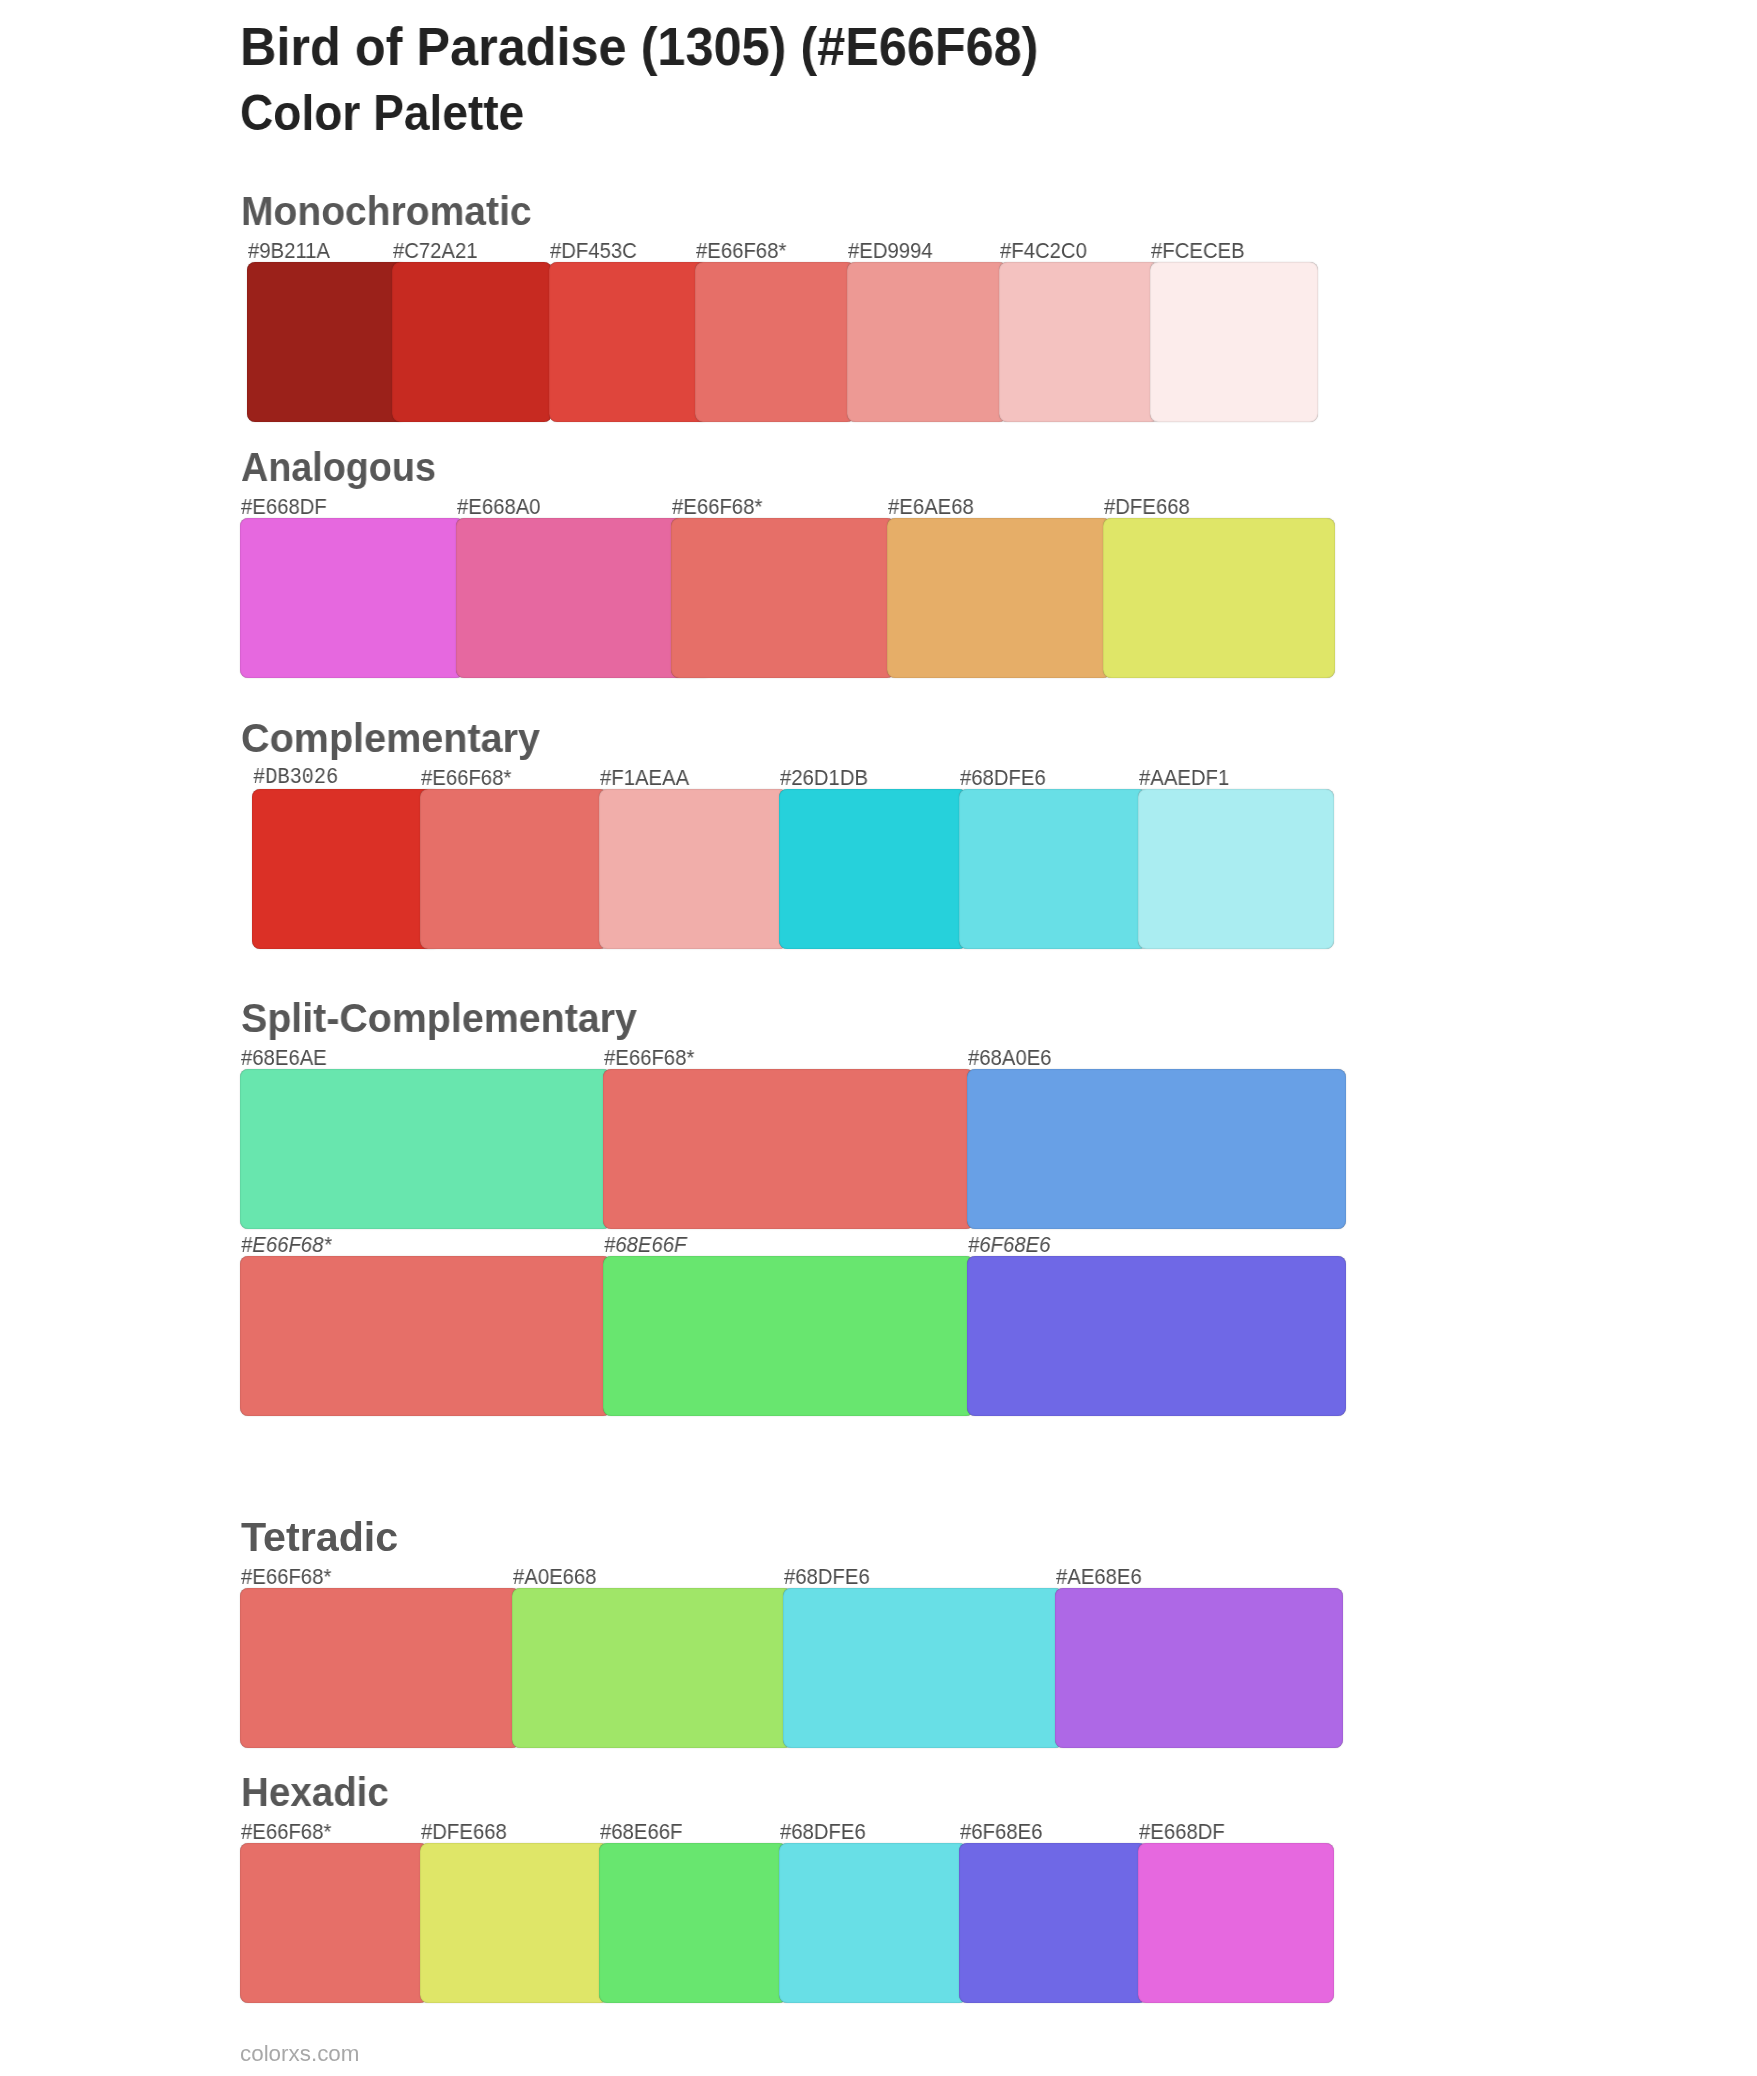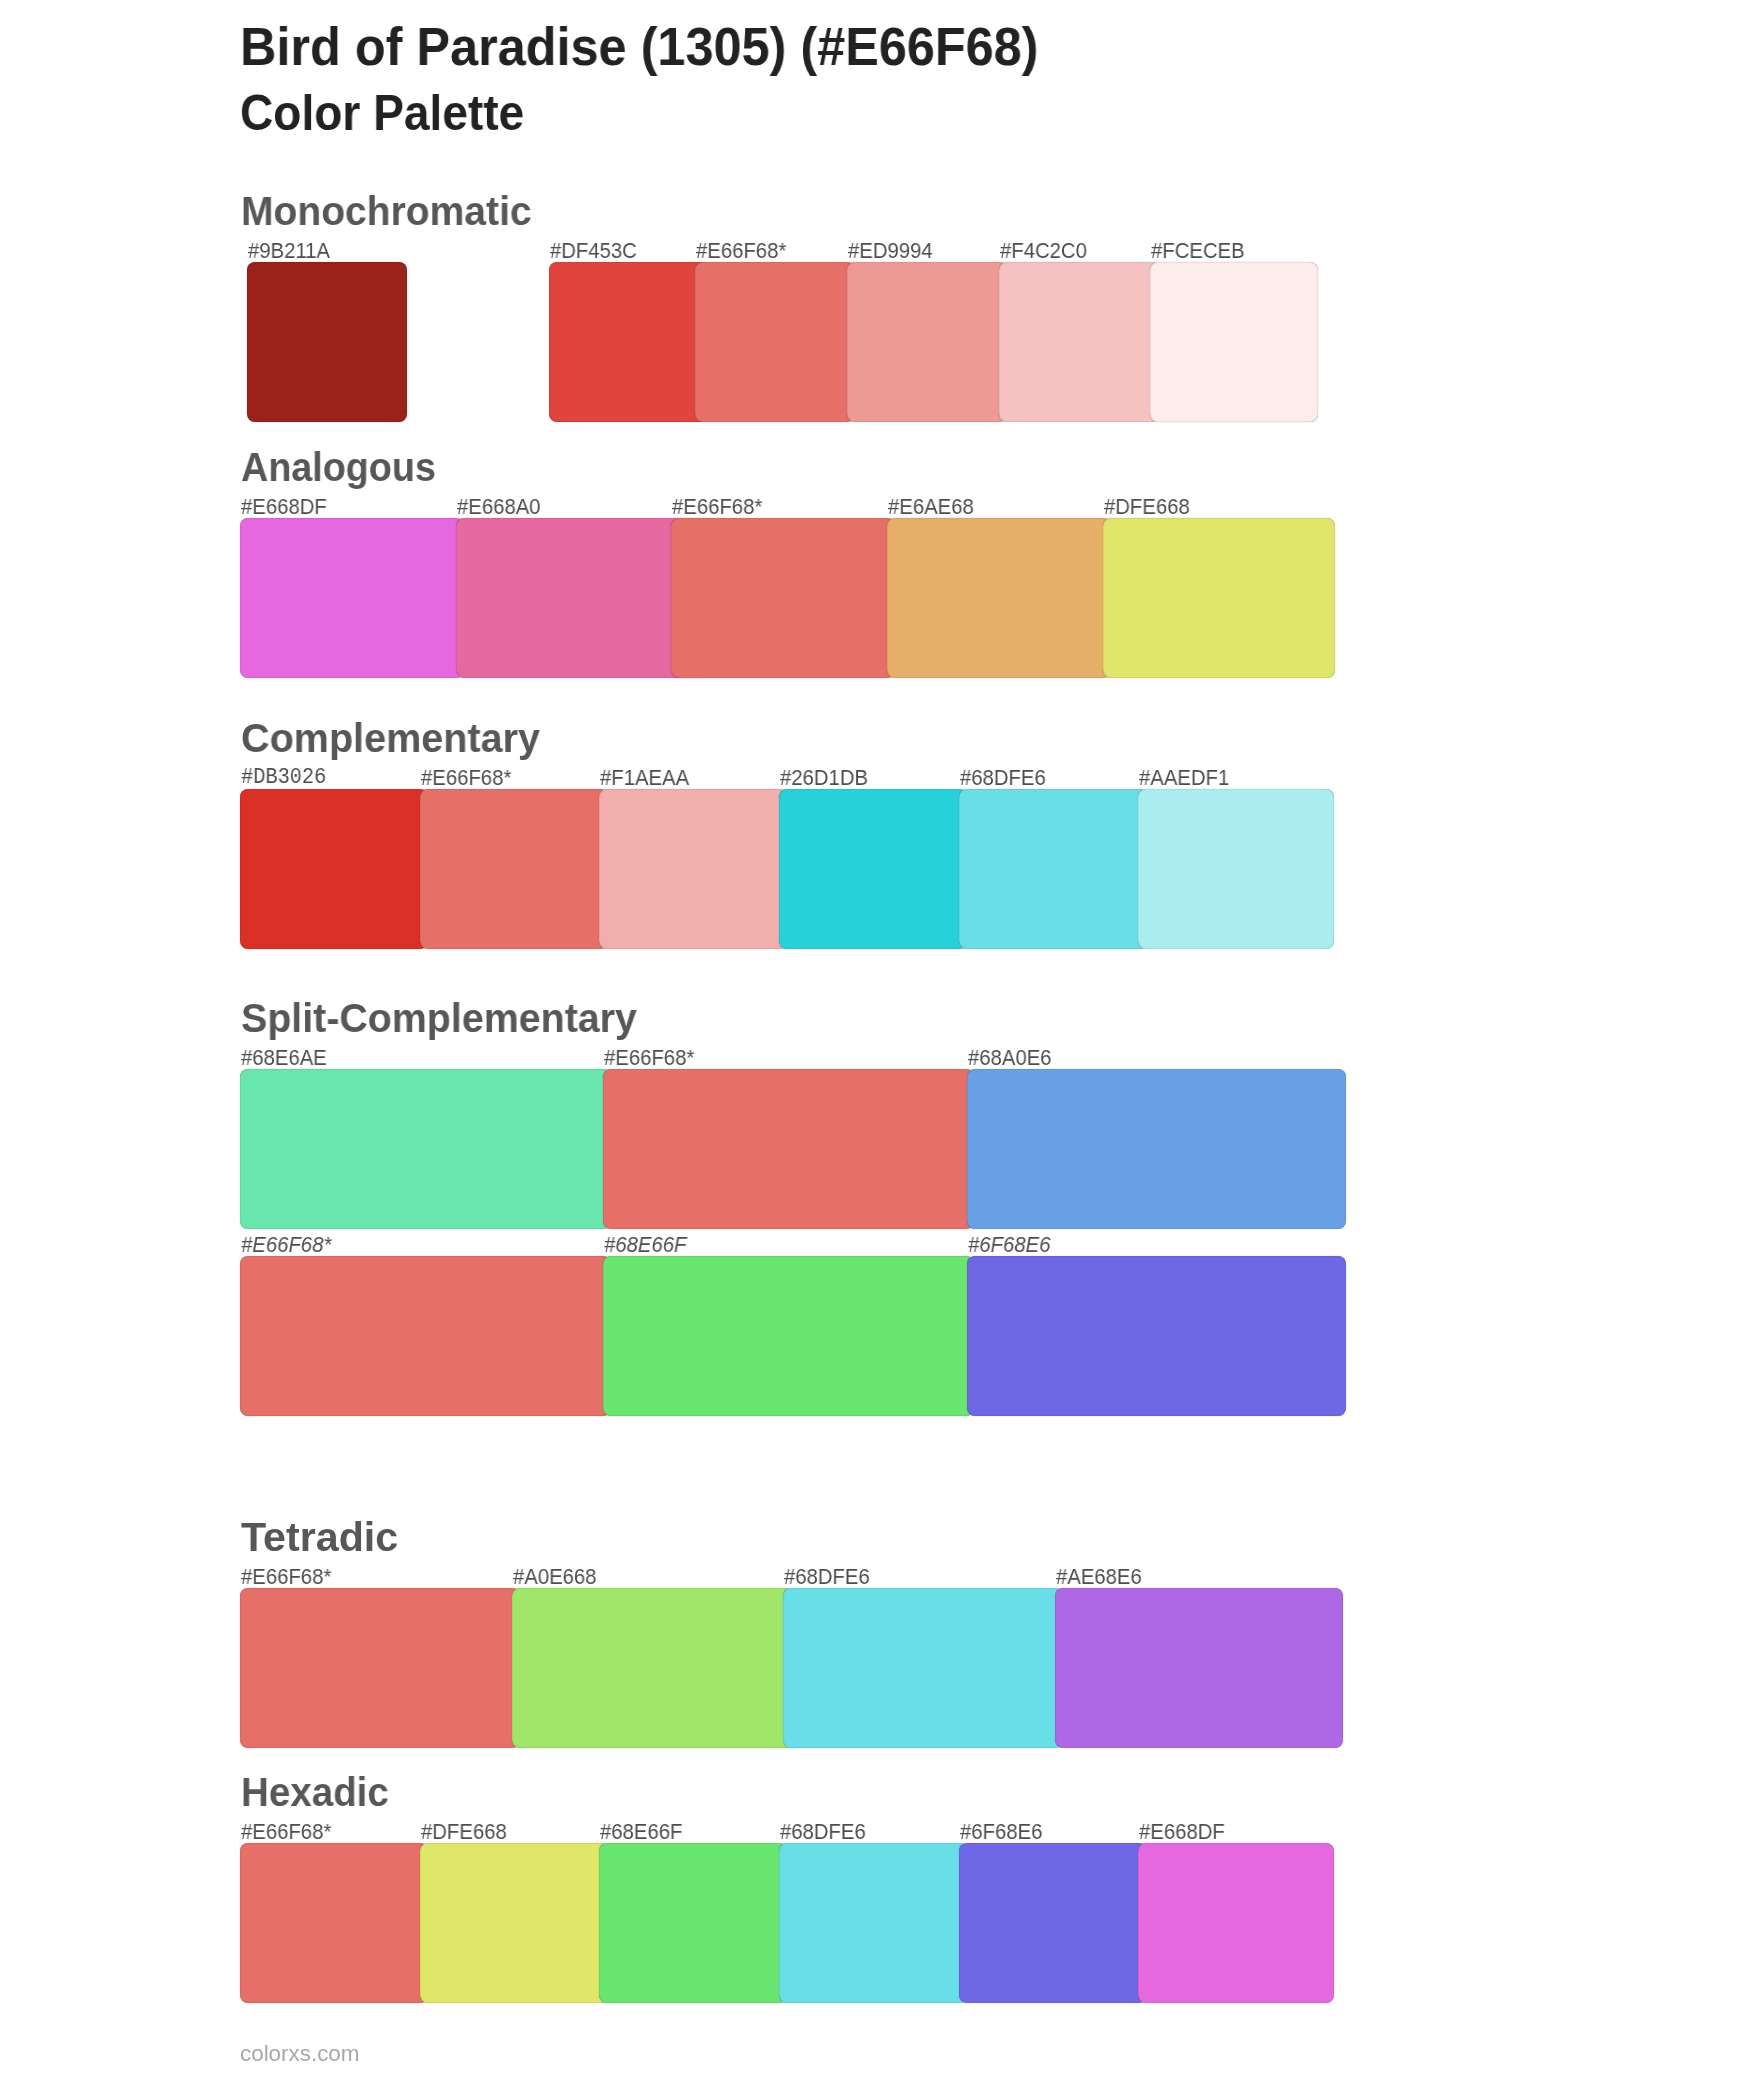--- a/index.html
+++ b/index.html
@@ -28,20 +28,24 @@
 
 <div class="page">
   <h1 class="title">Bird of Paradise (1305) (#E66F68)</h1>
   <h2 class="subtitle">Color Palette</h2>
   <div id="sections">
       <div class="section" style="top: 262px;">
         <div class="sec-title" style="transform: scaleX(0.976);">Monochromatic</div>
         <div class="chip" style="left: 7px; width: 160px; z-index: 1;">
           <div class="lab">#9B211A</div>
           <div class="sw" style="background: rgb(155, 33, 26);"></div>
+        </div>
+        <div class="chip" style="left: 152px; width: 160px; z-index: 2;">
+          <div class="lab">#C72A21</div>
+          <div class="sw" style="background: rgb(199, 42, 33);"></div>
         </div>
         <div class="chip" style="left: 309px; width: 160px; z-index: 3;">
           <div class="lab">#DF453C</div>
           <div class="sw" style="background: rgb(223, 69, 60);"></div>
         </div>
         <div class="chip" style="left: 455px; width: 160px; z-index: 4;">
           <div class="lab">#E66F68*</div>
           <div class="sw" style="background: rgb(230, 111, 104);"></div>
         </div>
         <div class="chip" style="left: 607px; width: 160px; z-index: 5;">
@@ -75,21 +79,21 @@
           <div class="lab">#E6AE68</div>
           <div class="sw" style="background: rgb(230, 174, 104);"></div>
         </div>
         <div class="chip" style="left: 863px; width: 232px; z-index: 5;">
           <div class="lab">#DFE668</div>
           <div class="sw" style="background: rgb(223, 230, 104);"></div>
         </div>
       </div>
       <div class="section" style="top: 789px;">
         <div class="sec-title" style="transform: scaleX(0.989);">Complementary</div>
-        <div class="chip" style="left: 0px; width: 188px; z-index: 1; font-family: Liberation Mono, monospace;">
+        <div class="chip" style="left: 12px; width: 188px; z-index: 1; font-family: Liberation Mono, monospace;">
           <div class="lab">#DB3026</div>
           <div class="sw" style="background: rgb(219, 48, 38);"></div>
         </div>
         <div class="chip" style="left: 180px; width: 188px; z-index: 2;">
           <div class="lab">#E66F68*</div>
           <div class="sw" style="background: rgb(230, 111, 104);"></div>
         </div>
         <div class="chip" style="left: 359px; width: 188px; z-index: 3;">
           <div class="lab">#F1AEAA</div>
           <div class="sw" style="background: rgb(241, 174, 170);"></div>

